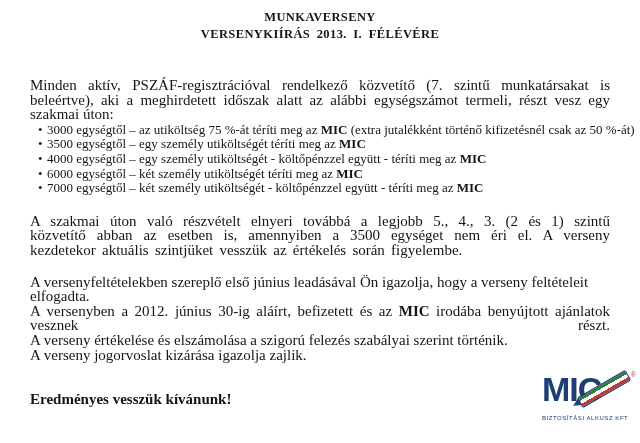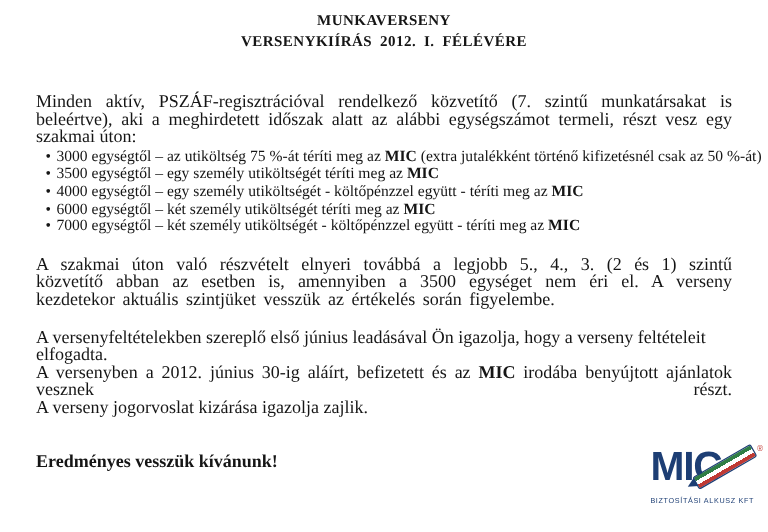--- a/index.html
+++ b/index.html
@@ -80,38 +80,39 @@
     letter-spacing:.55px;color:#1d3e74;
     white-space:nowrap;
   }
 </style>
 </head>
 <body>
 
 <div class="page">
   <div class="inner">
     <h1 class="title">MUNKAVERSENY</h1>
-    <h2 class="title subtitle">VERSENYKIÍRÁS 2012. I. FÉLÉVÉRE</h2>
+    <h2 class="title subtitle">VERSENYKIÍRÁS 2013. I. FÉLÉVÉRE</h2>
 
     <p class="body justify intro">Minden aktív, PSZÁF-regisztrációval rendelkező közvetítő (7. szintű munkatársakat is beleértve), aki a meghirdetett időszak alatt az alábbi egységszámot termeli, részt vesz egy szakmai úton:</p>
 
     <ul class="bullet-list">
       <li>3000 egységtől – az utiköltség 75 %-át téríti meg az <b>MIC</b> (extra jutalékként történő kifizetésnél csak az 50 %-át)</li>
       <li>3500 egységtől – egy személy utiköltségét téríti meg az <b>MIC</b></li>
       <li>4000 egységtől – egy személy utiköltségét - költőpénzzel együtt - téríti meg az <b>MIC</b></li>
       <li>6000 egységtől – két személy utiköltségét téríti meg az <b>MIC</b></li>
       <li>7000 egységtől – két személy utiköltségét - költőpénzzel együtt - téríti meg az <b>MIC</b></li>
     </ul>
 
     <p class="body justify p2">A szakmai úton való részvételt elnyeri továbbá a legjobb 5., 4., 3. (2 és 1) szintű közvetítő abban az esetben is, amennyiben a 3500 egységet nem éri el. A verseny kezdetekor aktuális szintjüket vesszük az értékelés során figyelembe.</p>
 
 
     <div class="terms">
       <p class="body">A versenyfeltételekben szereplő első június leadásával Ön igazolja, hogy a verseny feltételeit elfogadta.</p>
       <p class="body stretch">A versenyben a 2012. június 30-ig aláírt, befizetett és az <b>MIC</b> irodába benyújtott ajánlatok vesznek részt.</p>
+      <p class="body">A verseny értékelése és elszámolása a szigorú felezés szabályai szerint történik.</p>
       <p class="body">A verseny jogorvoslat kizárása igazolja zajlik.</p>
     </div>
 
     <p class="body closing">Eredményes vesszük kívánunk!</p>
   </div>
 
   <div class="logo">
     <div class="logo-mic">MIC</div>
     <div class="logo-pen"></div>
     <div class="logo-reg">®</div>

